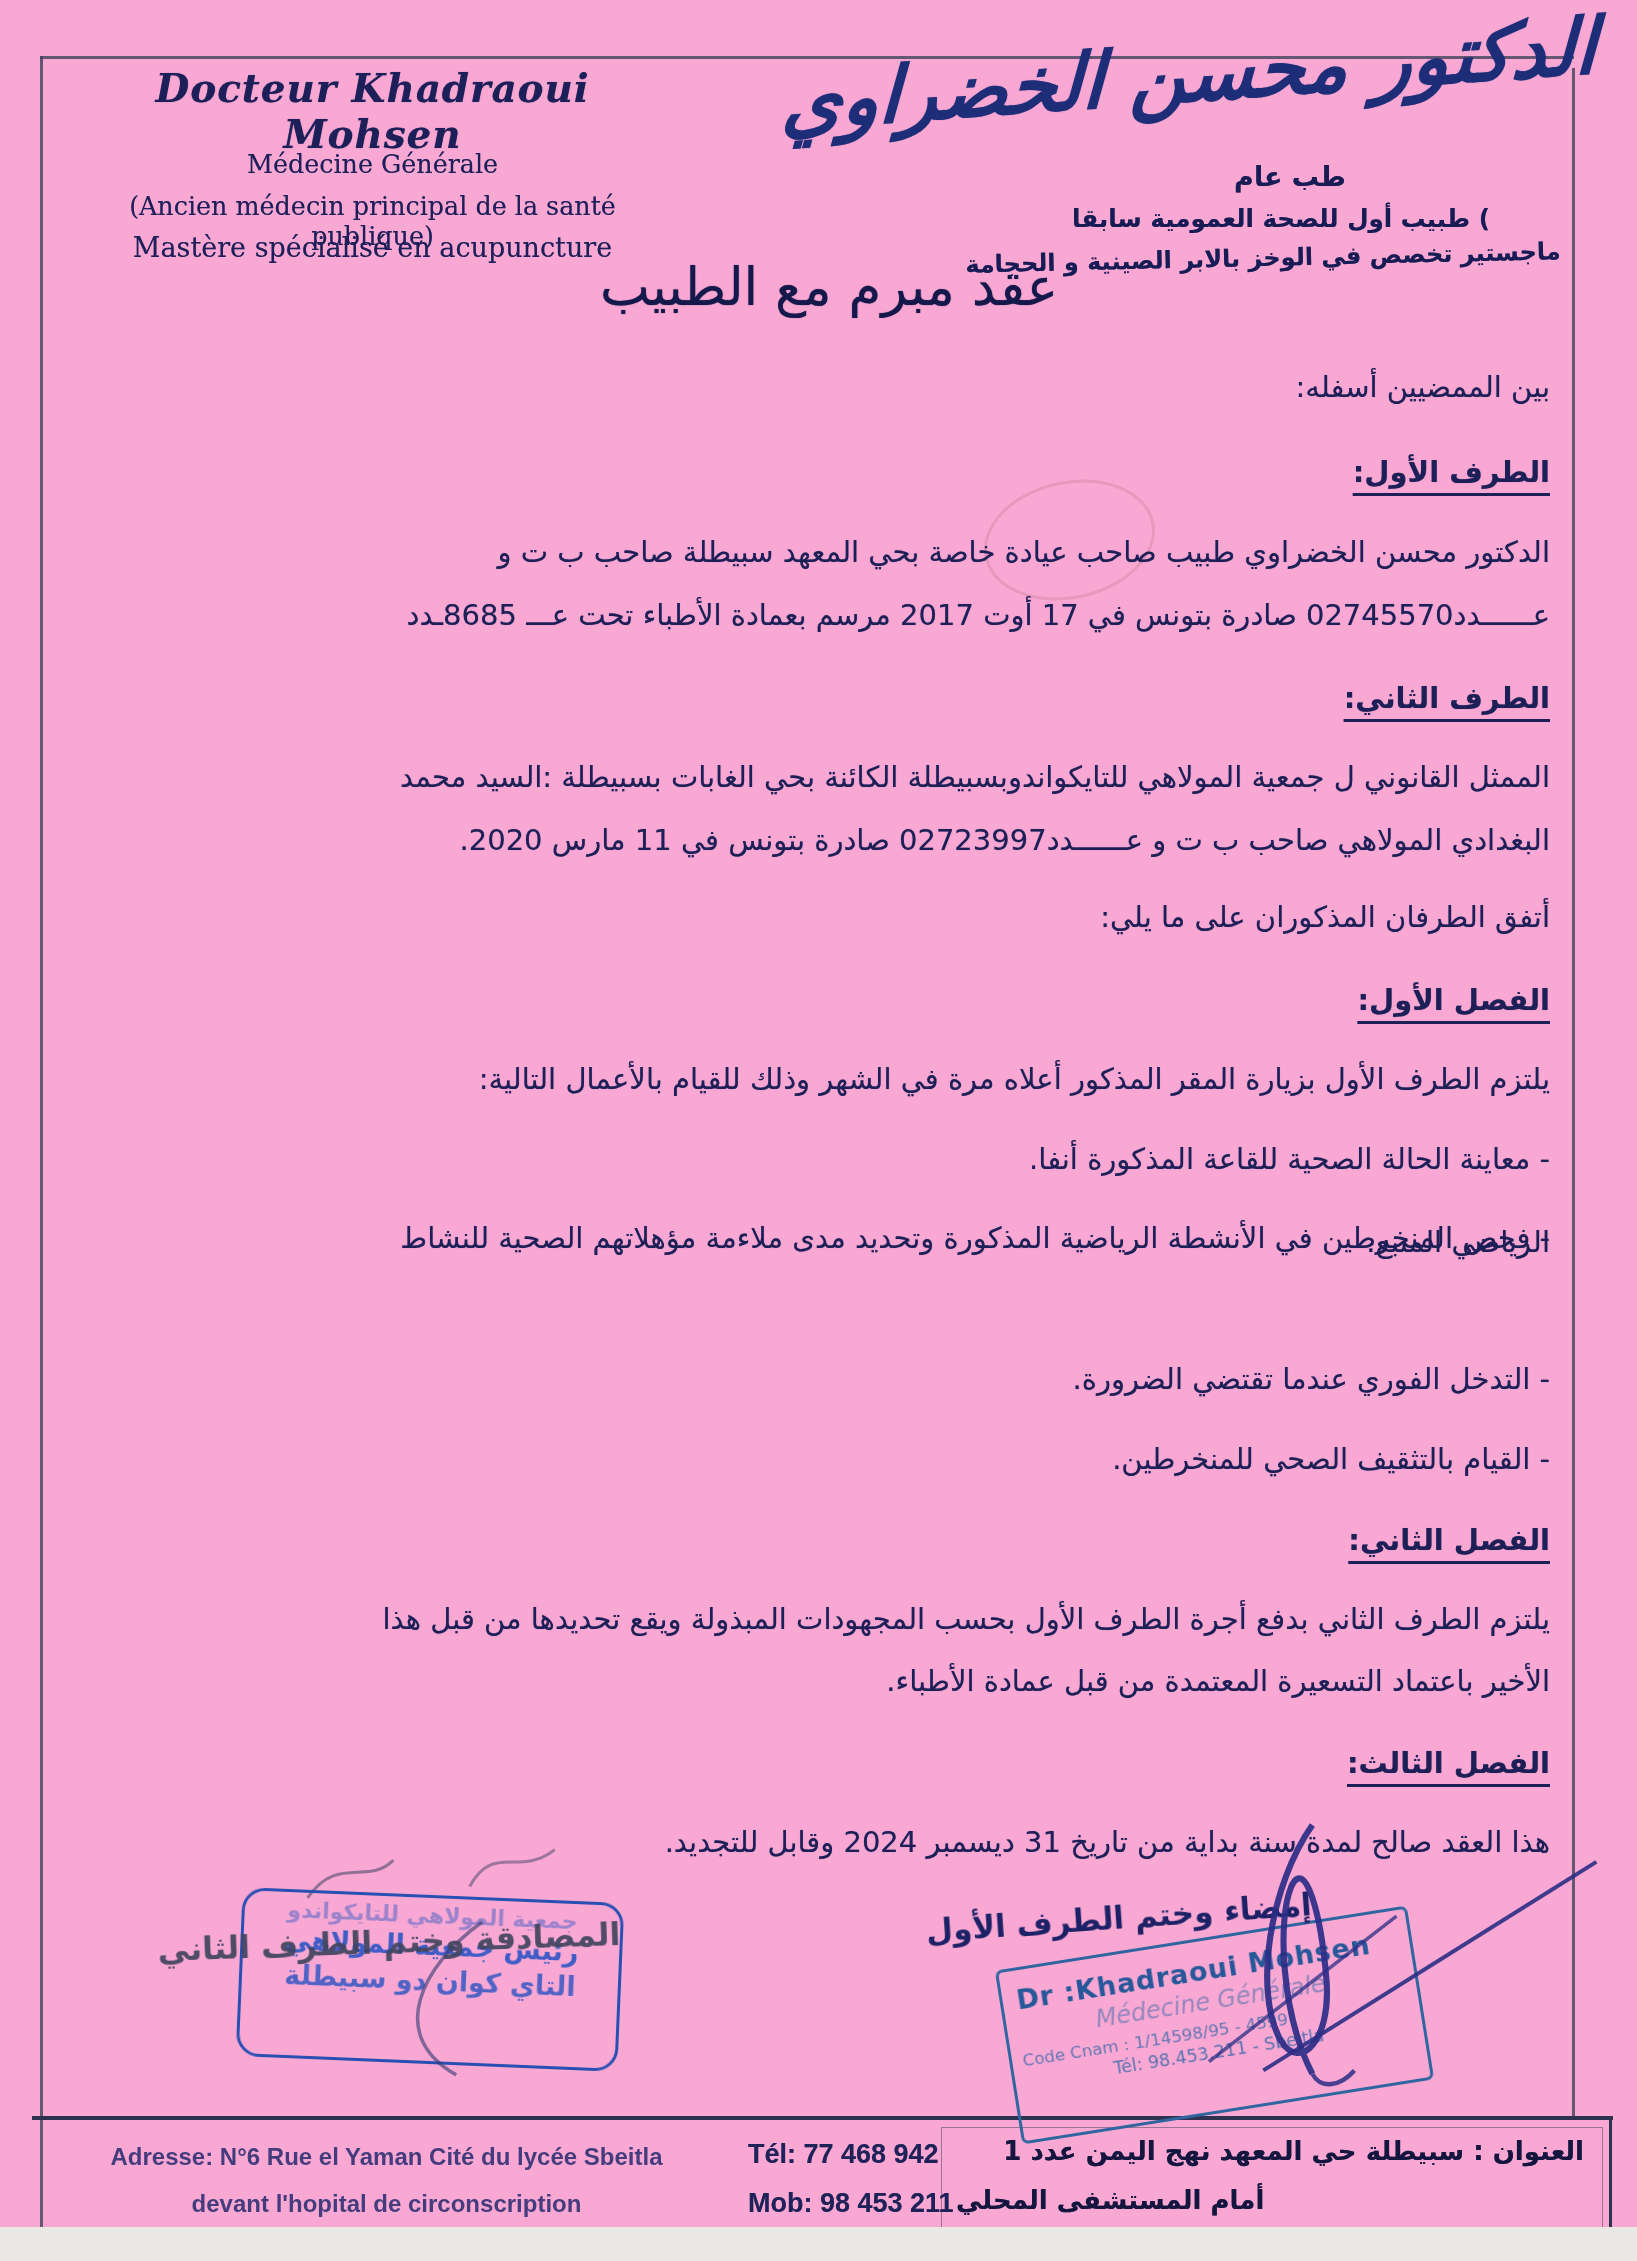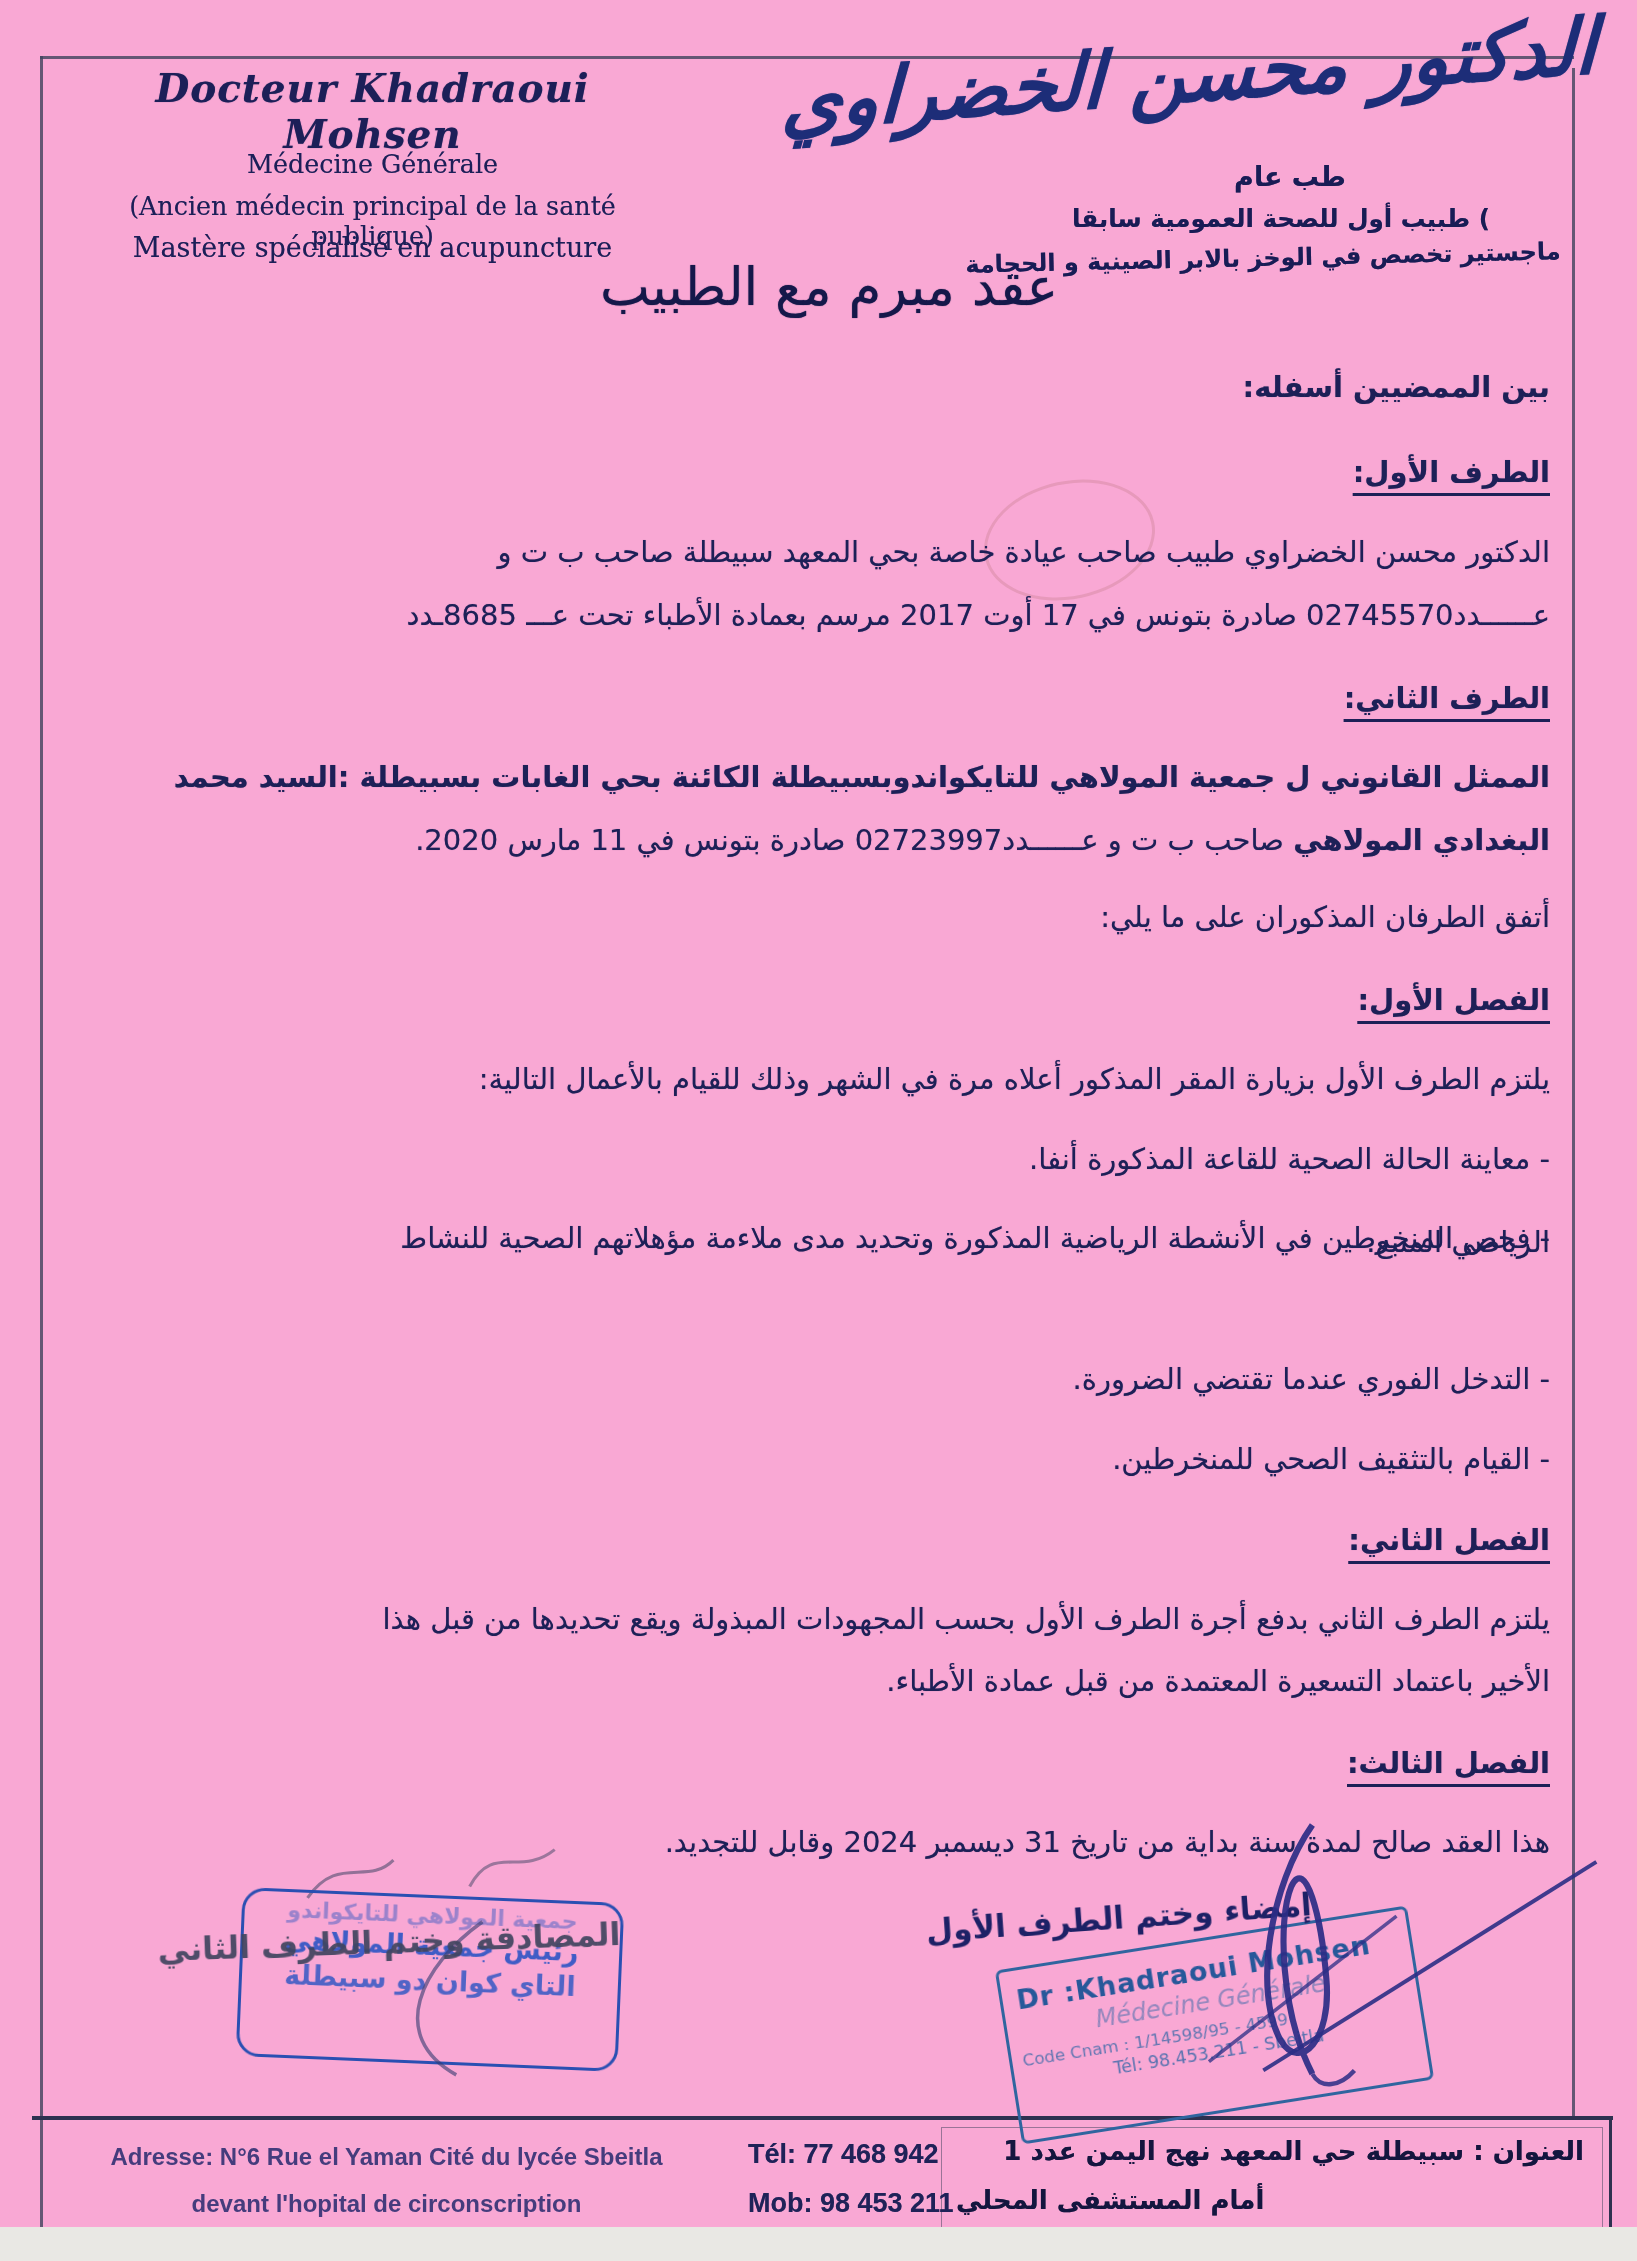--- a/index.html
+++ b/index.html
@@ -16,21 +16,21 @@
   .fr-sub{font-size:25.4px;text-shadow:0 0 0.5px rgba(28,31,88,.5);}
   
   .ar{direction:rtl;}
   .ar-head{color:#181c55;text-align:center;font-weight:bold;text-shadow:0 0 0.6px rgba(24,28,85,.6);}
   .callig{font-size:77px;font-weight:bold;font-style:italic;color:#1d2d78;white-space:nowrap;
           transform:rotate(-4deg) skewX(-6deg);text-shadow:0 0 0.9px rgba(29,45,120,.55);}
   .doc-title{font-size:53px;color:#15184a;text-align:center;text-shadow:0 0 1.1px rgba(21,24,74,.75);}
   
   .bline{position:absolute;left:123px;width:1427px;direction:rtl;text-align:right;
          font-size:29px;color:#1d2057;text-shadow:0 0 0.7px rgba(29,32,87,.55);white-space:nowrap;}
-  .b{font-weight:bold;}
+  .b{font-weight:normal;}
   .hd{font-weight:bold;text-decoration:underline;text-decoration-thickness:2.6px;text-underline-offset:10.5px;}
   
   .pink-ellipse{position:absolute;border:3.5px solid rgba(193,120,133,.32);border-radius:50%;}
   
   .stamp-left{position:absolute;border:3.5px solid #2a4fb2;border-radius:23px;text-align:center;
               transform:rotate(2.4deg);filter:blur(0.4px);direction:rtl;}
   .stamp-left .s0{font-size:22px;color:#2a55c0;opacity:.45;font-weight:bold;margin-top:5.3px;}
   .stamp-left .s1{font-size:27px;color:#2753c4;opacity:.88;font-weight:bold;margin-top:1.8px;}
   .stamp-left .s2{font-size:27px;color:#2753c4;opacity:.8;font-weight:bold;margin-top:3.5px;}
   .hand-left{position:absolute;direction:rtl;font-size:32px;font-weight:bold;color:#41455f;

